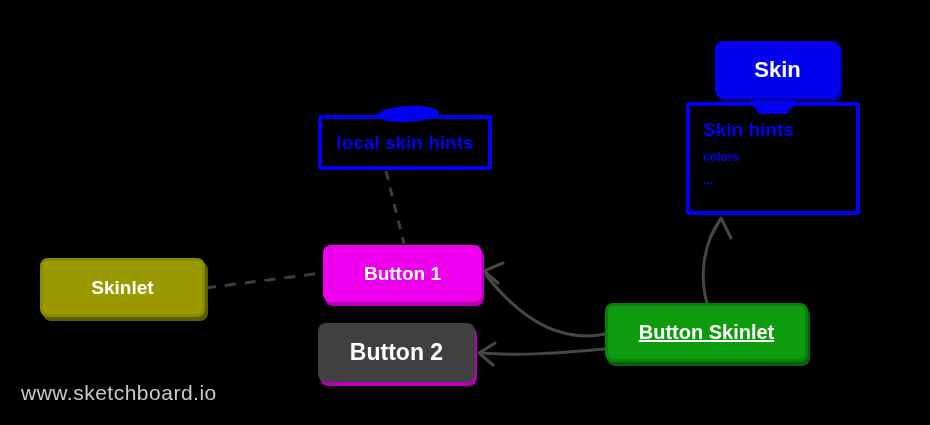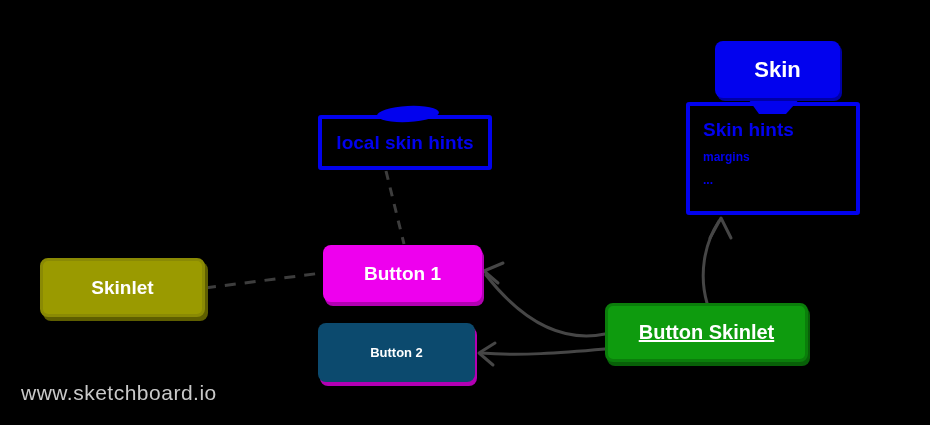--- a/index.html
+++ b/index.html
@@ -11,22 +11,22 @@
   .node{position:absolute;z-index:2;display:flex;align-items:center;justify-content:center;
         box-sizing:border-box;font-weight:bold;color:#fff;}
   .node .lbl{white-space:nowrap;}
   
   #node-skin{left:715px;top:41px;width:125px;height:57px;background:#0202ee;
              border-radius:8px;font-size:22px;box-shadow:2px 3px 0 #0000a6;}
   #node-animator{left:40px;top:258px;width:165px;height:59px;background:#9a9a00;
              border:3px solid #8a8a04;border-radius:8px;font-size:19px;box-shadow:3px 4px 0 #5e5e00;}
   #node-button1{left:323px;top:245px;width:159px;height:57px;background:#ee00ee;
              border-radius:8px;font-size:19px;box-shadow:2px 4px 0 #b300b3;justify-content:center;}
-  #node-button2{left:318px;top:323px;width:157px;height:59px;background:#0c4a6e;
-             border-radius:8px;font-size:13px;box-shadow:2px 4px 0 #b300b3;}
+  #node-button2{left:318px;top:323px;width:157px;height:59px;background:#404040;
+             border-radius:8px;font-size:23px;box-shadow:2px 4px 0 #b300b3;}
   #node-button-skinlet{left:605px;top:303px;width:203px;height:59px;background:#0e9b0e;
              border:3px solid #0b7e0b;border-radius:8px;font-size:20px;box-shadow:2px 4px 0 #086008;text-decoration:underline;}
   
   #node-local-skin-hints{left:318px;top:115px;width:174px;height:55px;background:transparent;
              border:4px solid #0202ee;border-radius:3px;color:#0202ee;font-size:19px;}
   #node-skin-hints{left:686px;top:102px;width:174px;height:113px;background:transparent;
              border:4px solid #0202ee;border-radius:3px;color:#0202ee;
              display:block;}
   .skin-hints-inner{padding:13px 10px 0 13px;}
   .skin-hints-title{font-size:19px;font-weight:bold;}
@@ -65,21 +65,21 @@
     </g>
   </svg>
 
   <div class="node" id="node-skin">
     <span class="lbl">Skin</span>
   </div>
 
   <div class="node" id="node-skin-hints">
     <div class="skin-hints-inner">
       <div class="skin-hints-title">Skin hints</div>
-      <div class="hint-item">margins</div>
+      <div class="hint-item">colors</div>
       <div class="hint-item">...</div>
     </div>
   </div>
 
   <div class="node" id="node-local-skin-hints">
     <span class="lbl">local skin hints</span>
   </div>
 
   <div class="node" id="node-animator">
     <span class="lbl">Skinlet</span>

